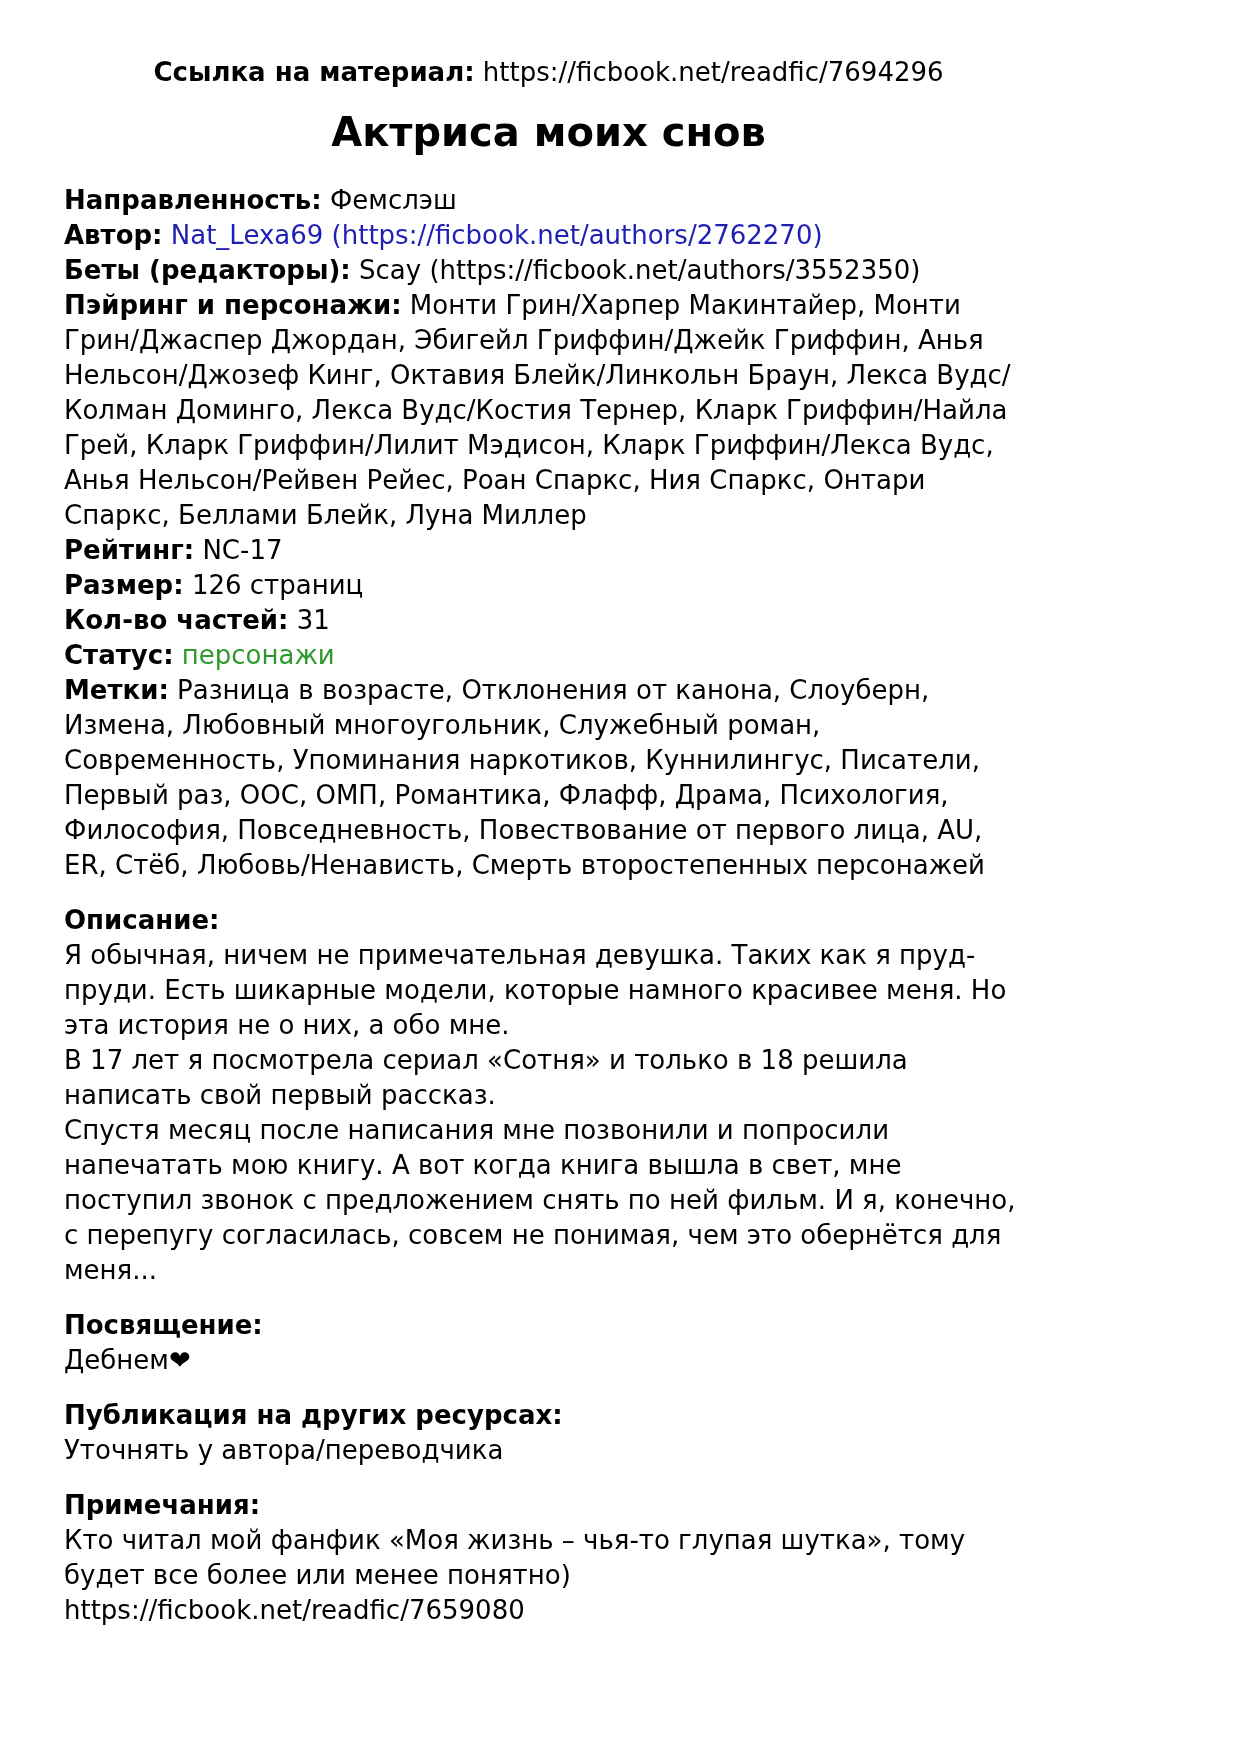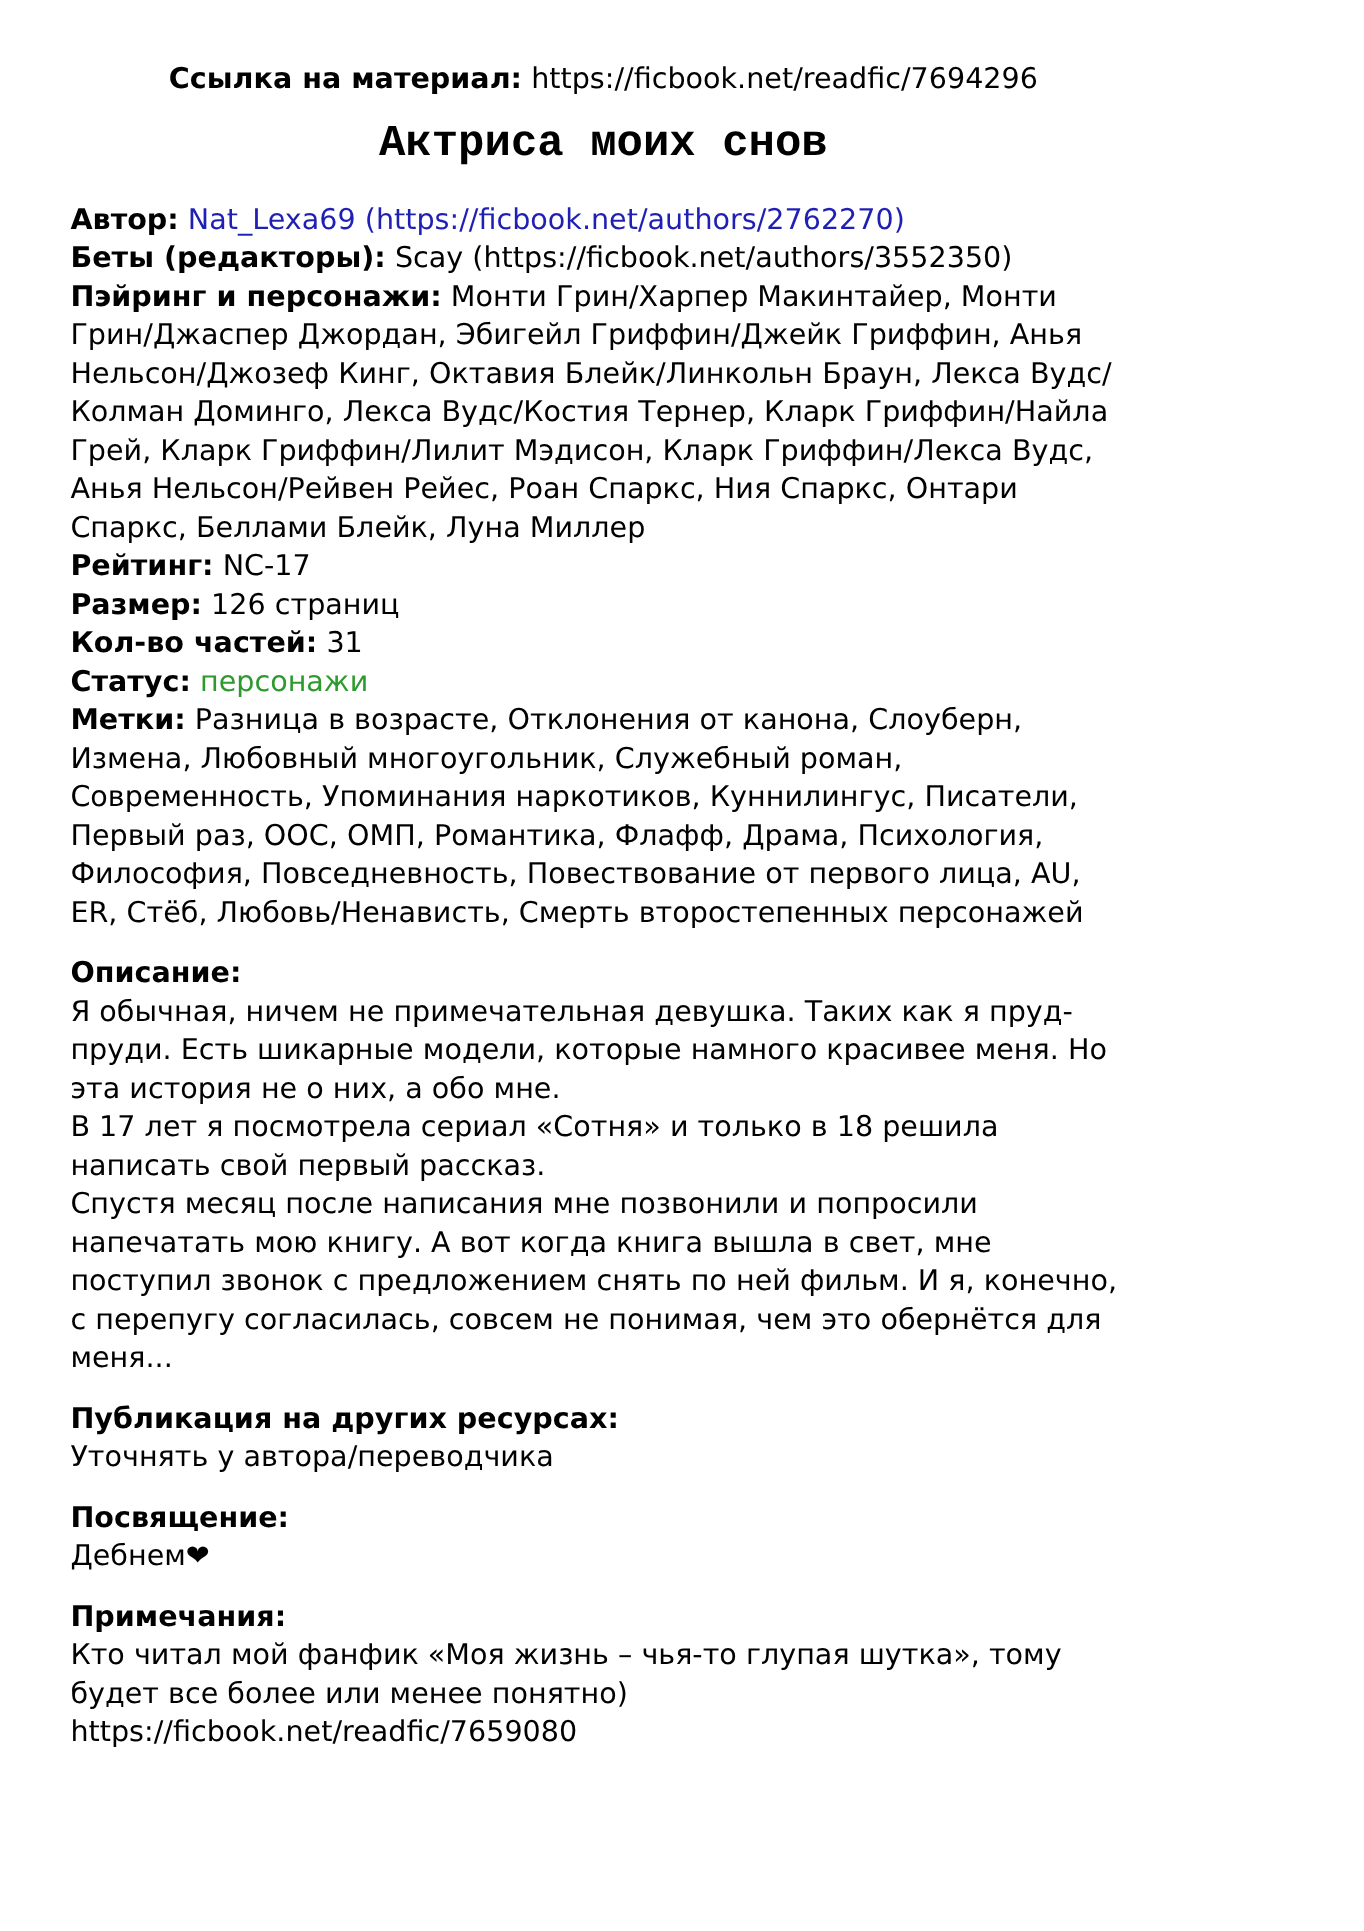--- a/index.html
+++ b/index.html
@@ -24,62 +24,62 @@
   }
   p { margin: 0; }
   .b { font-weight: bold; }
   .top-link { text-align: center; }
   .title {
     text-align: center;
     font-size: 40px;
     line-height: 48px;
     font-weight: bold;
     margin: 18px 0 0 0;
-    font-family: Liberation Mono, monospace;
   }
   .meta { margin-top: 27px; }
   .section { margin-top: 20px; }
   .link { color: var(--link-blue, #1f1fb4); text-align: center; }
   .status { color: var(--status-green, #2e9a2e); }
 </style>
 </head>
 <body>
 
 <div class="page">
 
   <p class="top-link"><span class="b">Ссылка на материал:</span> <span>https://ficbook.net/readfic/7694296</span></p>
 
   <h1 class="title">Актриса моих снов</h1>
 
   <div class="meta">
+    <p><span class="b">Направленность:</span> <span>Фемслэш</span></p>
     <p><span class="b">Автор:</span> <span class="link">Nat_Lexa69 (https://ficbook.net/authors/2762270)</span></p>
     <p><span class="b">Беты (редакторы):</span> <span>Scay (https://ficbook.net/authors/3552350)</span></p>
     <p><span class="b">Пэйринг и персонажи:</span> <span>Монти Грин/Харпер Макинтайер, Монти Грин/Джаспер Джордан, Эбигейл Гриффин/Джейк Гриффин, Анья Нельсон/Джозеф Кинг, Октавия Блейк/Линкольн Браун, Лекса Вудс/Колман Доминго, Лекса Вудс/Костия Тернер, Кларк Гриффин/Найла Грей, Кларк Гриффин/Лилит Мэдисон, Кларк Гриффин/Лекса Вудс, Анья Нельсон/Рейвен Рейес, Роан Спаркс, Ния Спаркс, Онтари Спаркс, Беллами Блейк, Луна Миллер</span></p>
     <p><span class="b">Рейтинг:</span> <span>NC-17</span></p>
     <p><span class="b">Размер:</span> <span>126 страниц</span></p>
     <p><span class="b">Кол-во частей:</span> <span>31</span></p>
     <p><span class="b">Статус:</span> <span class="status">персонажи</span></p>
     <p><span class="b">Метки:</span> <span>Разница в возрасте, Отклонения от канона, Слоуберн, Измена, Любовный многоугольник, Служебный роман, Современность, Упоминания наркотиков, Куннилингус, Писатели, Первый раз, ООС, ОМП, Романтика, Флафф, Драма, Психология, Философия, Повседневность, Повествование от первого лица, AU, ER, Стёб, Любовь/Ненависть, Смерть второстепенных персонажей</span></p>
   </div>
 
   <div class="section">
     <p class="b">Описание:</p>
     <p>Я обычная, ничем не примечательная девушка. Таких как я пруд-пруди. Есть шикарные модели, которые намного красивее меня. Но эта история не о них, а обо мне.</p>
     <p>В 17 лет я посмотрела сериал «Сотня» и только в 18 решила написать свой первый рассказ.</p>
     <p>Спустя месяц после написания мне позвонили и попросили напечатать мою книгу. А вот когда книга вышла в свет, мне поступил звонок с предложением снять по ней фильм. И я, конечно, с перепугу согласилась, совсем не понимая, чем это обернётся для меня...</p>
   </div>
 
   <div class="section">
-    <p class="b">Публикация на других ресурсах:</p>
-    <p>Уточнять у автора/переводчика</p>
+    <p class="b">Посвящение:</p>
+    <p>Дебнем❤</p>
   </div>
 
   <div class="section">
-    <p class="b">Посвящение:</p>
-    <p>Дебнем❤</p>
+    <p class="b">Публикация на других ресурсах:</p>
+    <p>Уточнять у автора/переводчика</p>
   </div>
 
   <div class="section">
     <p class="b">Примечания:</p>
     <p>Кто читал мой фанфик «Моя жизнь – чья-то глупая шутка», тому будет все более или менее понятно)</p>
     <p>https://ficbook.net/readfic/7659080</p>
   </div>
 
 </div>
 

